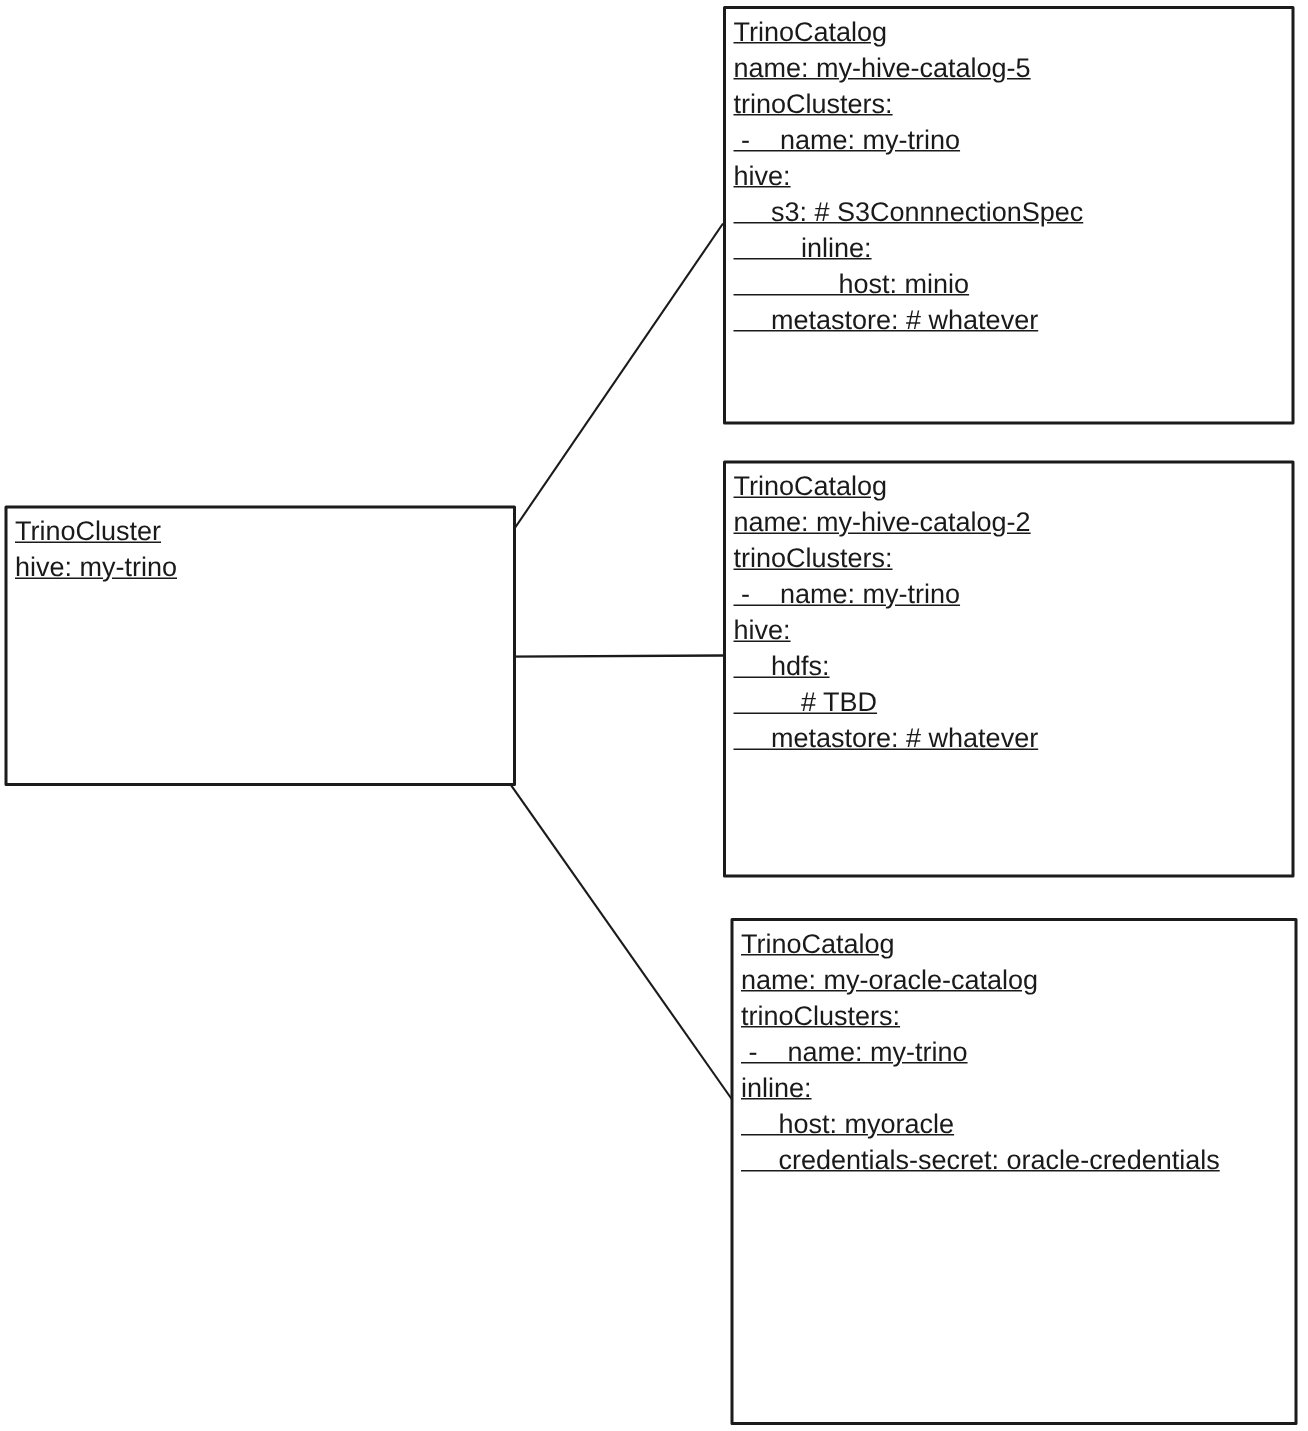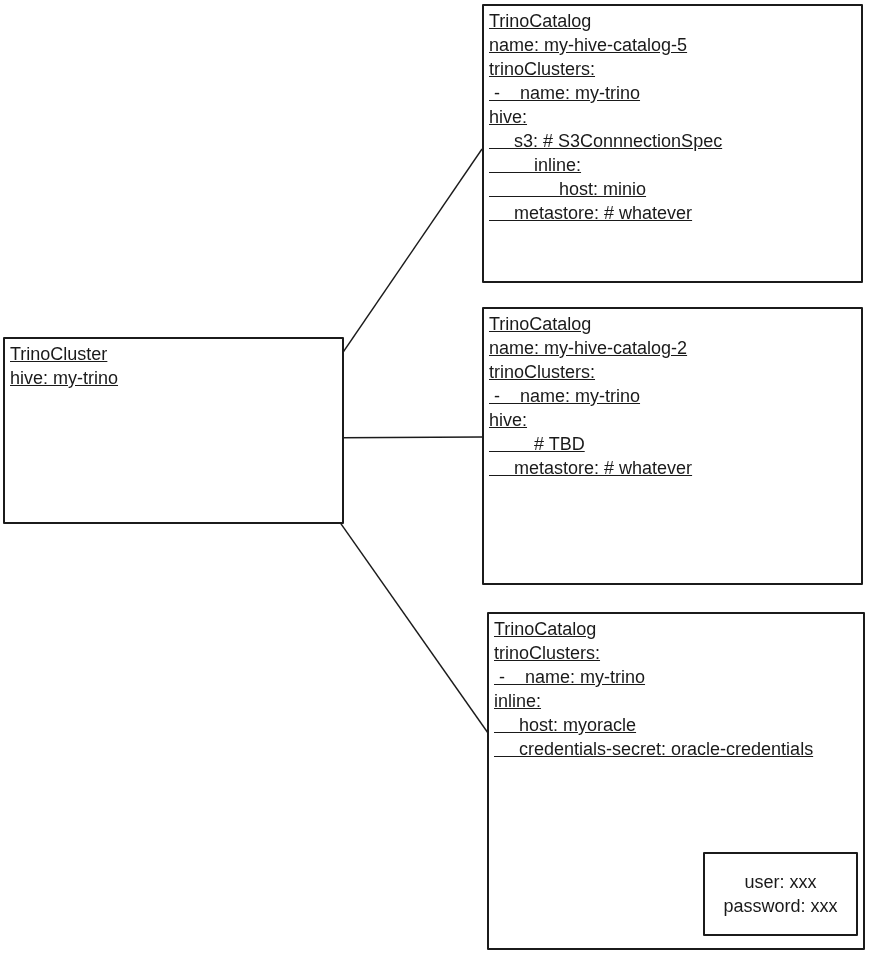--- a/index.html
+++ b/index.html
@@ -82,31 +82,29 @@
     <div class="yaml-line">              host: minio</div>
     <div class="yaml-line">     metastore: # whatever</div>
   </div>
 
   <div class="box yaml" id="catalog-box-2">
     <div class="yaml-line">TrinoCatalog</div>
     <div class="yaml-line">name: my-hive-catalog-2</div>
     <div class="yaml-line">trinoClusters:</div>
     <div class="yaml-line"> -    name: my-trino</div>
     <div class="yaml-line">hive:</div>
+    <div class="yaml-line">     hdfs:</div>
     <div class="yaml-line">         # TBD</div>
     <div class="yaml-line">     metastore: # whatever</div>
   </div>
 
   <div class="box yaml" id="catalog-box-3">
     <div class="yaml-line">TrinoCatalog</div>
+    <div class="yaml-line">name: my-oracle-catalog</div>
     <div class="yaml-line">trinoClusters:</div>
     <div class="yaml-line"> -    name: my-trino</div>
     <div class="yaml-line">inline:</div>
     <div class="yaml-line">     host: myoracle</div>
     <div class="yaml-line">     credentials-secret: oracle-credentials</div>
   </div>
 
-  <div class="box" id="secret-box">
-    <div class="yaml-line">user: xxx</div>
-    <div class="yaml-line">password: xxx</div>
-  </div>
 
 </div>
 
 </body></html>

